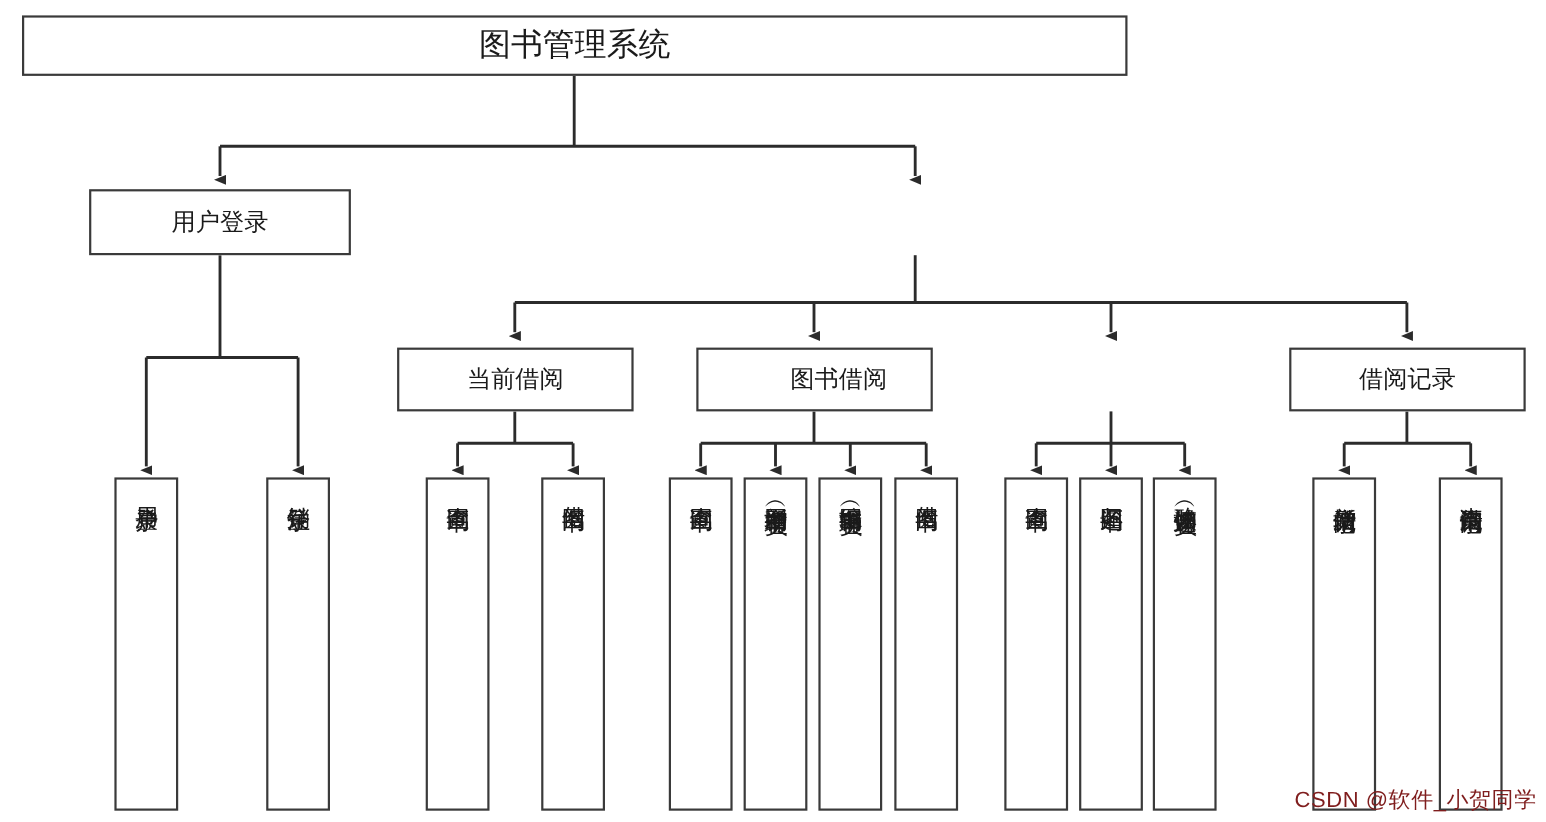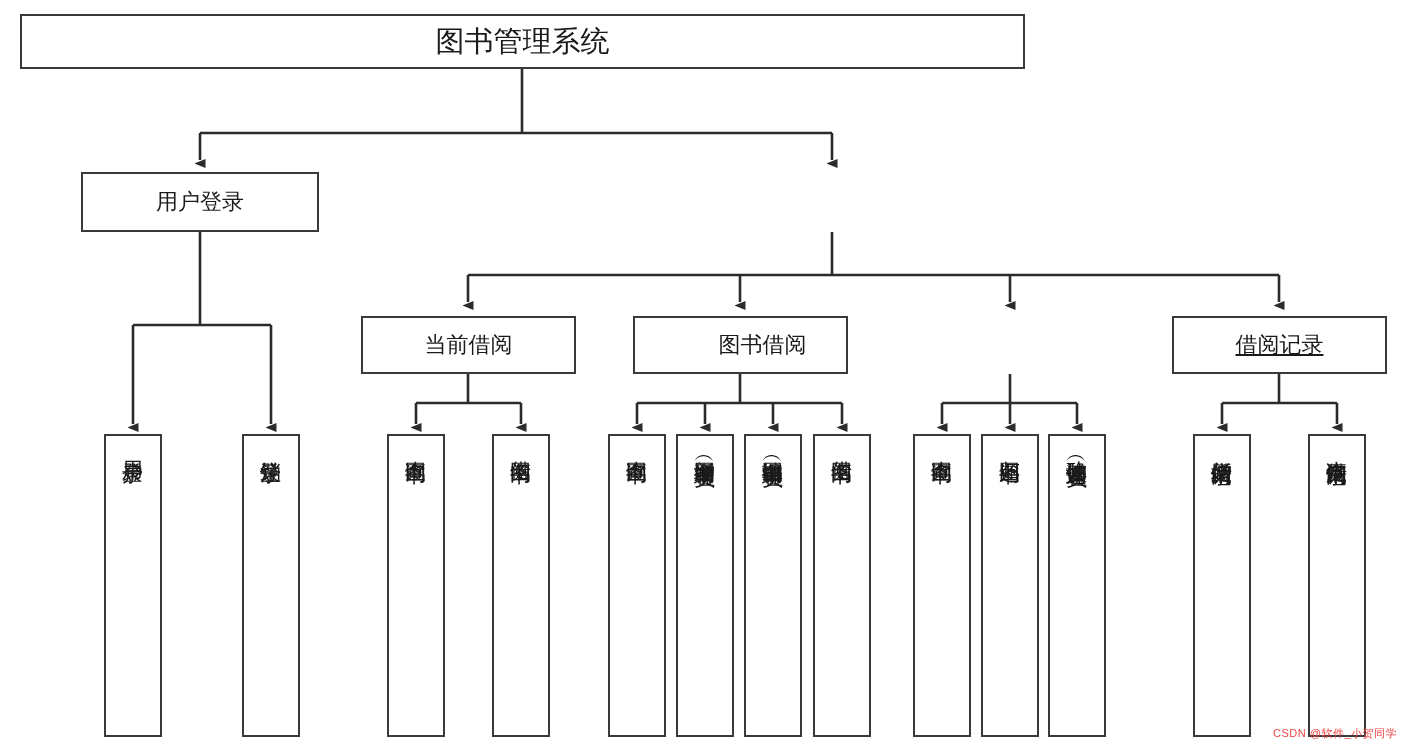--- a/index.html
+++ b/index.html
@@ -56,22 +56,22 @@
     letter-spacing: 1px;
     line-height: 1;
   }
   .root .node-label {
     font-size: 29px;
   }
   .watermark {
     position: absolute;
     right: 8px;
     bottom: 6px;
-    font-size: 11px;
-    color: #ef4444;
+    font-size: 20px;
+    color: #7f1d1d;
     letter-spacing: 0.5px;
     white-space: nowrap;
     pointer-events: none;
   }
 </style>
 </head>
 <body>
 
 <div id="canvas">
 
@@ -136,21 +136,21 @@
 
   <div class="node horiz" style="left:361px; top:316px; width:215px; height:58px;">
     <span class="node-label">当前借阅</span>
   </div>
 
   <div class="node horiz" style="left:633px; top:316px; width:215px; height:58px;padding-left:44px;">
     <span class="node-label">图书借阅</span>
   </div>
 
 
-  <div class="node horiz" style="left:1172px; top:316px; width:215px; height:58px;text-decoration:underline;">
+  <div class="node horiz" style="left:1172px; top:316px; width:215px; height:58px;">
     <span class="node-label">借阅记录</span>
   </div>
 
   <div class="node vert" style="left:104px; top:434px; width:58px; height:303px;">
     <span class="node-label">用户登录</span>
   </div>
 
   <div class="node vert" style="left:242px; top:434px; width:58px; height:303px;">
     <span class="node-label">注销登录</span>
   </div>

